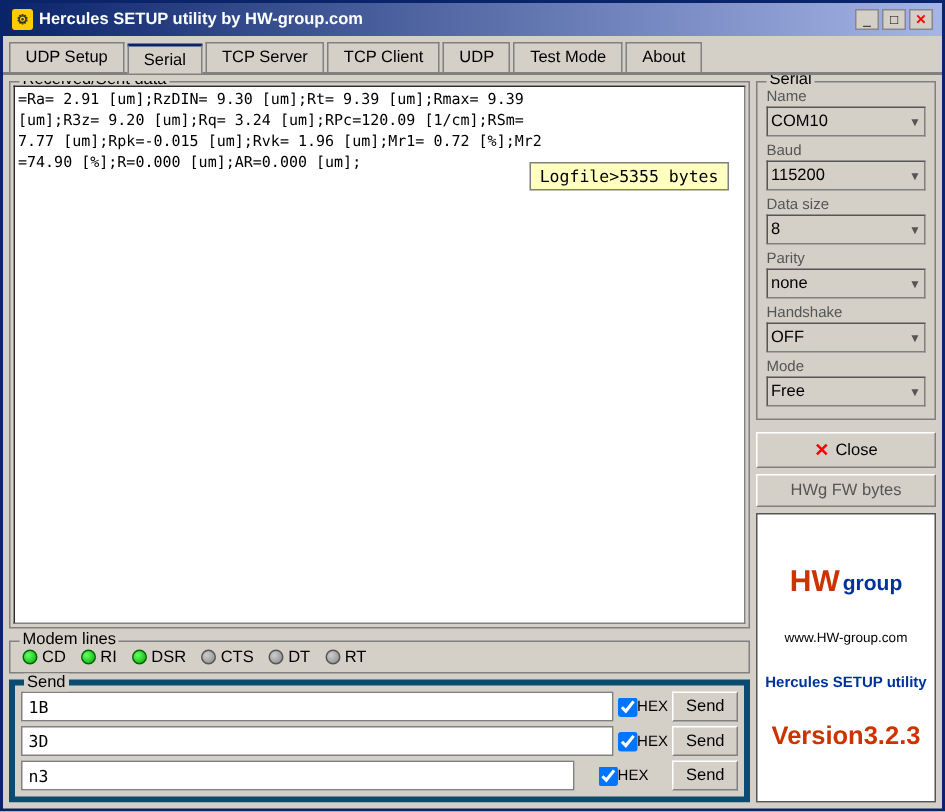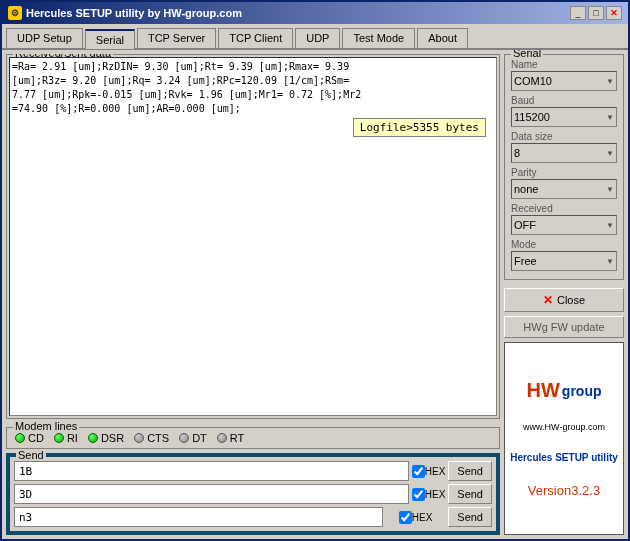--- a/index.html
+++ b/index.html
@@ -153,21 +153,21 @@
       padding: 2px;
       overflow-y: auto;
       overflow-x: hidden;
       word-break: break-all;
       position: relative;
       min-height: 0;
     }
 
     .logfile-tooltip {
       position: absolute;
-      top: 60px;
+      top: 50px;
       right: 10px;
       background: #ffffc0;
       border: 1px solid #808080;
       padding: 2px 6px;
       font-size: 11px;
       z-index: 10;
       white-space: nowrap;
     }
 
     
@@ -412,22 +412,22 @@
     }
 
     .hwg-product {
       font-size: 10px;
       font-weight: bold;
       color: #003399;
       text-align: center;
     }
 
     .hwg-version {
-      font-size: 13px;
-      font-weight: normal;
+      font-size: 17px;
+      font-weight: bold;
       color: #cc3300;
       font-family: Arial, sans-serif;
     }
 
     .recv-text-content {
       font-family: monospace;
       font-size: 10px;
       line-height: 1.4;
       white-space: pre-wrap;
       word-break: break-all;
@@ -566,21 +566,21 @@
 
         <div class="config-field">
           <div class="config-field-label">Parity</div>
           <div class="config-select">
             <span>none</span>
             <span class="select-arrow">▼</span>
           </div>
         </div>
 
         <div class="config-field">
-          <div class="config-field-label">Received</div>
+          <div class="config-field-label">Handshake</div>
           <div class="config-select">
             <span>OFF</span>
             <span class="select-arrow">▼</span>
           </div>
         </div>
 
         <div class="config-field">
           <div class="config-field-label">Mode</div>
           <div class="config-select">
             <span>Free</span>
@@ -588,21 +588,21 @@
           </div>
         </div>
 
       </div>
 
       <button class="close-button">
         <span class="close-x">✕</span>
         <span>Close</span>
       </button>
 
-      <button class="hwg-update-btn">HWg FW update</button>
+      <button class="hwg-update-btn">HWg FW bytes</button>
 
       <div class="hwg-logo-area">
         <div class="hwg-logo">
           <span class="hw-text">HW</span>
           <span class="group-text">group</span>
         </div>
         <span class="hwg-url">www.HW-group.com</span>
         <span class="hwg-product">Hercules SETUP utility</span>
         <span class="hwg-version">Version3.2.3</span>
       </div>

